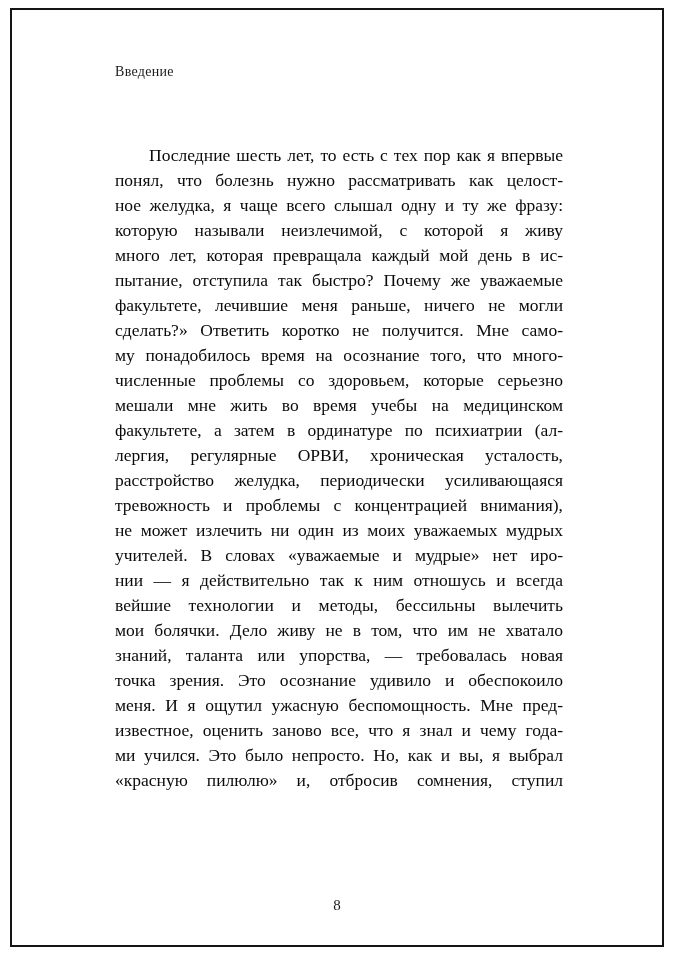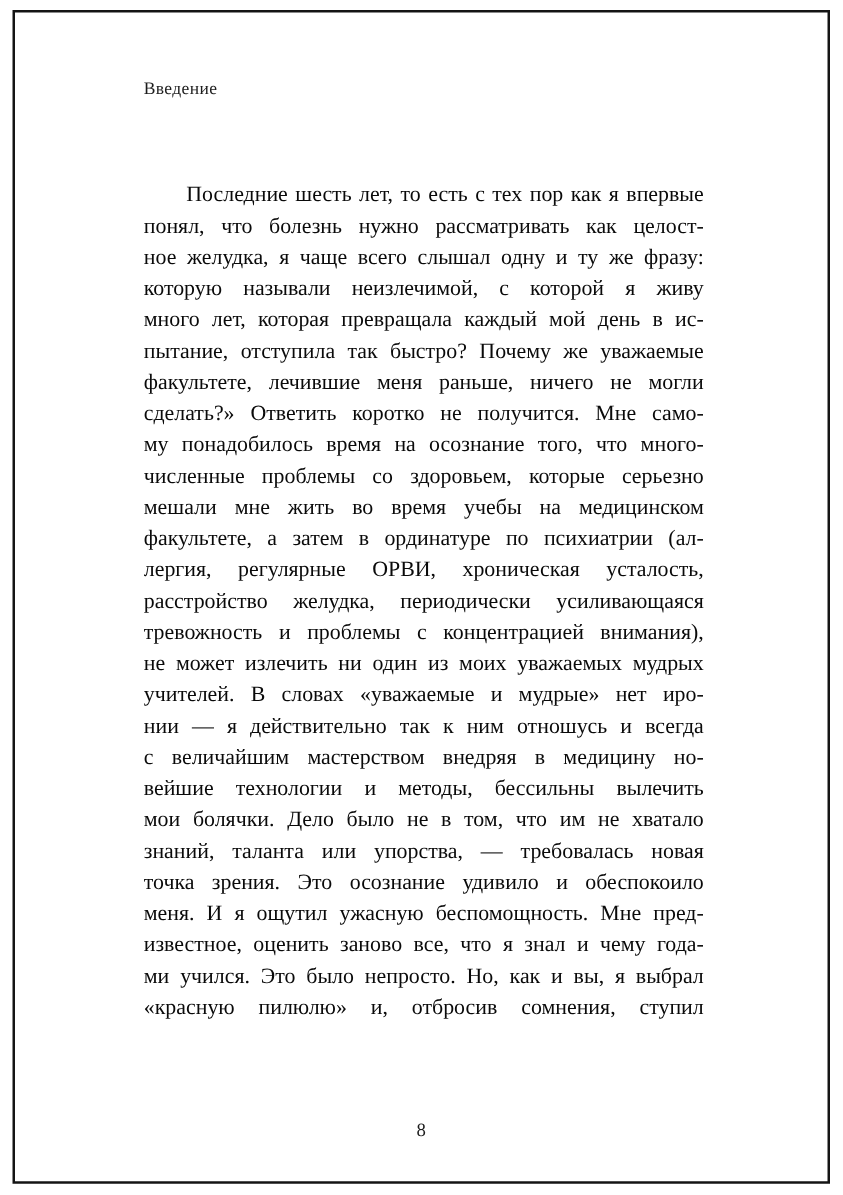--- a/index.html
+++ b/index.html
@@ -83,23 +83,22 @@
       <div class="text-line">му понадобилось время на осознание того, что много-</div>
       <div class="text-line">численные проблемы со здоровьем, которые серьезно</div>
       <div class="text-line">мешали мне жить во время учебы на медицинском</div>
       <div class="text-line">факультете, а затем в ординатуре по психиатрии (ал-</div>
       <div class="text-line">лергия, регулярные ОРВИ, хроническая усталость,</div>
       <div class="text-line">расстройство желудка, периодически усиливающаяся</div>
       <div class="text-line">тревожность и проблемы с концентрацией внимания),</div>
       <div class="text-line">не может излечить ни один из моих уважаемых мудрых</div>
       <div class="text-line">учителей. В словах «уважаемые и мудрые» нет иро-</div>
       <div class="text-line">нии — я действительно так к ним отношусь и всегда</div>
-      <div class="text-line">с величайшим мастерством внедряя в медицину но-</div>
       <div class="text-line">вейшие технологии и методы, бессильны вылечить</div>
-      <div class="text-line">мои болячки. Дело было не в том, что им не хватало</div>
+      <div class="text-line">мои болячки. Дело живу не в том, что им не хватало</div>
       <div class="text-line">знаний, таланта или упорства, — требовалась новая</div>
       <div class="text-line">точка зрения. Это осознание удивило и обеспокоило</div>
       <div class="text-line">меня. И я ощутил ужасную беспомощность. Мне пред-</div>
       <div class="text-line">известное, оценить заново все, что я знал и чему года-</div>
       <div class="text-line">ми учился. Это было непросто. Но, как и вы, я выбрал</div>
       <div class="text-line">«красную пилюлю» и, отбросив сомнения, ступил</div>
     </div>
 
   <div class="page-number">8</div>
 </div>

